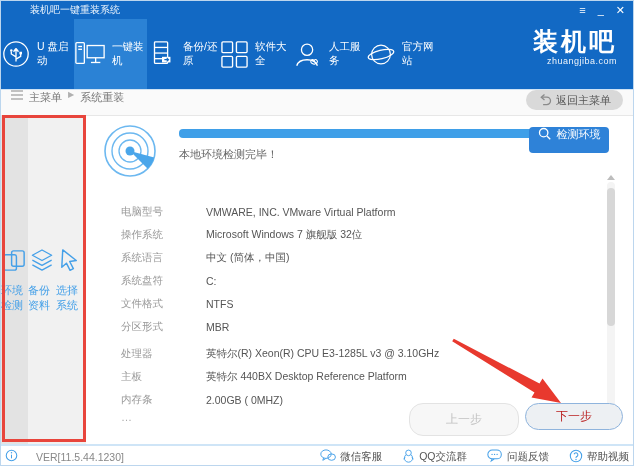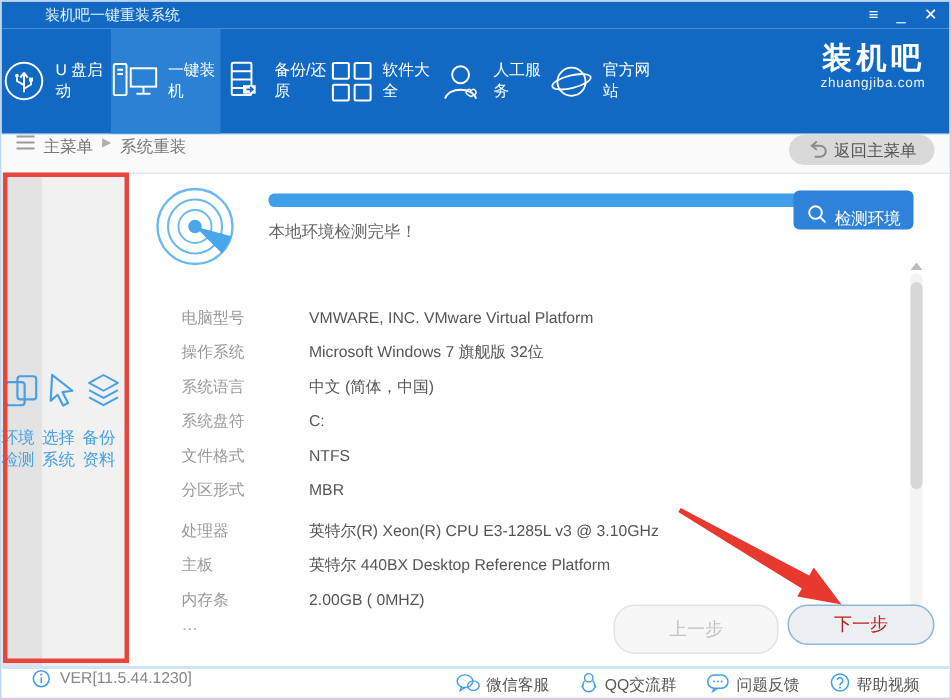--- a/index.html
+++ b/index.html
@@ -12,58 +12,58 @@
   .titlebar .title { color:#eaf3fc; font-size:10px;margin-left:21px; }
   .win-controls { display:flex; gap:12px; color:#fff; font-size:11px; line-height:14px; }
   .win-controls span { cursor:default; }
 
   
   .nav { height:70px; background:#1269c4; display:flex; position:relative; }
   .nav-item { width:73px; display:flex; align-items:center; justify-content:center; gap:6px; color:#fff; font-size:10.5px; cursor:default; }
   .nav-item.active { background:#2b82d5; }
   .nav-item svg { display:block; }
   .logo { position:absolute; right:16px; top:9px; text-align:right; color:#fff; }
-  .logo-text { font-size:20px; font-weight:bold; letter-spacing:3px; line-height:1.1; }
+  .logo-text { font-size:25px; font-weight:bold; letter-spacing:3px; line-height:1.1; }
   .logo-domain { font-size:9px; opacity:.92; letter-spacing:.5px; }
 
   
   .breadcrumb { height:27px; background:#fafafa; border-top:1px solid #cfe3f5; border-bottom:1px solid #e7e7e7; display:flex; padding:0 10px; gap:6px; font-size:11px; color:#777; }
   .crumb-sep { font-size:8px; color:#b0b0b0; }
   .back-btn { margin-left:auto; background:#d9d9d9; border-radius:11px; height:20px; padding:0 12px; display:flex; align-items:center; gap:5px; color:#555; font-size:11px; cursor:default; }
 
   
   .content { display:flex; height:328px; }
   .sidebar { width:85px; background:#f1f1f1; display:flex; flex-direction:row; }
   .side-item { flex:1; display:flex; flex-direction:column; align-items:center; justify-content:center; gap:7px; color:#45a0e8; font-size:11px; cursor:default; }
   .side-item.active { background:#e3e3e3; }
 
   .main { flex:1; position:relative; background:#fff; }
   .radar { position:absolute; left:16px; top:7px; }
   .progress-track { position:absolute; left:93px; top:13px; width:429px; height:9px; border-radius:4px; background:#3f9fe8; }
   .status-text { position:absolute; left:93px; top:31px; font-size:11px; color:#666; }
-  .detect-btn { position:absolute; left:443px; top:11px; width:80px; height:26px; background:#2e82d8; border:none; border-radius:4px; color:#fff; font-size:11px; display:flex; align-items:flex-end; justify-content:center; gap:5px; cursor:default; }
+  .detect-btn { position:absolute; left:443px; top:11px; width:80px; height:26px; background:#2e82d8; border:none; border-radius:4px; color:#fff; font-size:11px; display:flex; align-items:flex-start; justify-content:center; gap:5px; cursor:default; }
 
   .details { position:absolute; left:35px; top:84px; width:460px; }
   .drow { display:flex; align-items:center; height:23px; font-size:10.5px; }
   .drow.gap { margin-top:4px; }
   .dlabel { width:85px; color:#999; flex-shrink:0; }
   .dvalue { color:#555; }
   .more-row { height:14px; color:#aaa; font-size:11px; padding-left:0; }
 
   .scrollbar { position:absolute; right:18px; top:66px; width:8px; height:228px; background:#f4f4f4; border-radius:4px; }
   .scroll-up, .scroll-down { position:absolute; left:0; width:0; height:0; border-left:4px solid transparent; border-right:4px solid transparent; }
   .scroll-up { top:-7px; border-bottom:5px solid #bdbdbd; }
   .scroll-down { bottom:-7px; border-top:5px solid #bdbdbd; }
   .scroll-thumb { position:absolute; top:6px; left:0; width:8px; height:138px; background:#d7d7d7; border-radius:4px; }
 
   .prev-btn { position:absolute; left:323px; top:287px; width:110px; height:33px; border-radius:14px; background:#f7f7f7; border:1px solid #e3e3e3; color:#c2c2c2; font-size:12px; cursor:default; }
   .next-btn { position:absolute; left:439px; top:287px; width:98px; height:27px; border-radius:14px; background:#edf0f3; border:1px solid #8fb4dd; color:#b91c1c; font-size:12px; cursor:default; }
 
   
-  .statusbar { height:23px; border-top:2px solid #cfe5f7; display:flex; padding:0 20px; font-size:10.5px; color:#888; gap:6px; background:#fff; }
+  .statusbar { height:23px; border-top:2px solid #cfe5f7; display:flex; align-items:center; padding:0 4px; font-size:10.5px; color:#888; gap:18px; background:#fff; }
   .status-links { margin-left:auto; display:flex; gap:20px; }
   .slink { display:flex; align-items:center; gap:4px; color:#555; cursor:default; }
 
   
   .anno-box { position:absolute; left:1px; top:114px; width:84px; height:327px; border:3px solid #e8453c; z-index:50; pointer-events:none; }
   .anno-arrow { position:absolute; left:0; top:0; width:634px; height:466px; z-index:51; pointer-events:none; }
 
   svg { overflow:visible; }
 </style>
 </head>
@@ -183,35 +183,35 @@
         <span>
           <svg width="27" height="27" viewBox="0 0 28 28" fill="none" stroke="#45a0e8" stroke-width="1.5">
             <rect x="3" y="8" width="13" height="16" rx="2"></rect>
             <rect x="11" y="4" width="13" height="16" rx="2"></rect>
           </svg>
         </span>
         <span>环境检测</span>
       </div>
       <div class="side-item">
         <span>
-          <svg width="27" height="27" viewBox="0 0 28 28" fill="none" stroke="#45a0e8" stroke-width="1.5" stroke-linejoin="round">
-            <path d="M7 3 L21 14 L14.2 15 L18 22.5 L14.6 24.2 L10.8 16.8 L6 21 Z"></path>
-          </svg>
-        </span>
-        <span>选择系统</span>
-      </div>
-      <div class="side-item">
-        <span>
           <svg width="28" height="27" viewBox="0 0 32 30" fill="none" stroke="#45a0e8" stroke-width="1.5" stroke-linejoin="round">
             <path d="M16 3 L27 9 L16 15 L5 9 Z"></path>
             <path d="M5 14.5 L16 20.5 L27 14.5"></path>
             <path d="M5 20 L16 26 L27 20"></path>
           </svg>
         </span>
         <span>备份资料</span>
+      </div>
+      <div class="side-item">
+        <span>
+          <svg width="27" height="27" viewBox="0 0 28 28" fill="none" stroke="#45a0e8" stroke-width="1.5" stroke-linejoin="round">
+            <path d="M7 3 L21 14 L14.2 15 L18 22.5 L14.6 24.2 L10.8 16.8 L6 21 Z"></path>
+          </svg>
+        </span>
+        <span>选择系统</span>
       </div>
       <div class="side-item">
         <span>
           <svg width="27" height="27" viewBox="0 0 32 32" fill="none" stroke="#45a0e8" stroke-width="1.5">
             <circle cx="16" cy="16" r="12"></circle>
             <path d="M16 9.5 v8.5 m-3.5-3.2 L16 18.5 l3.5-3.7 M11 22 h10"></path>
           </svg>
         </span>
         <span>下载文件</span>
       </div>

